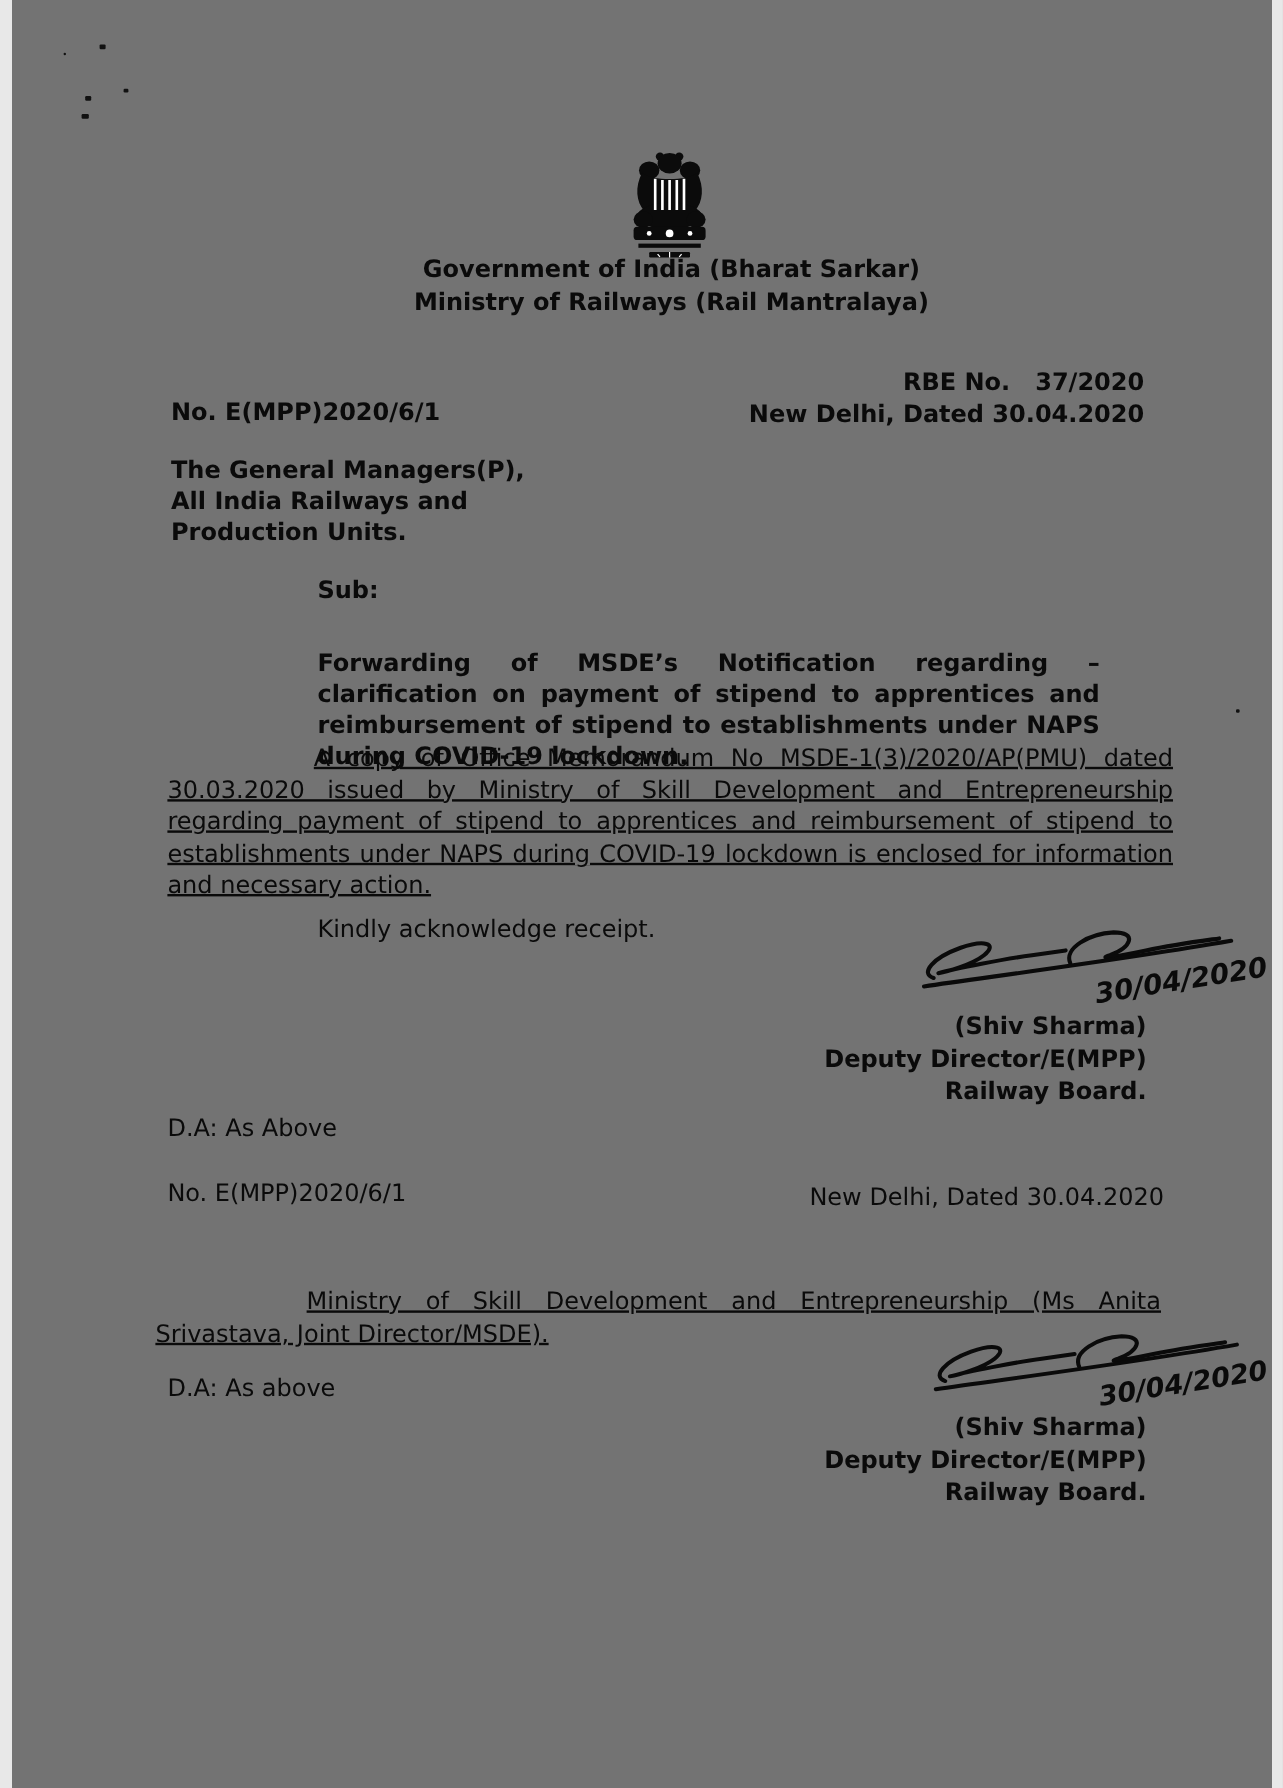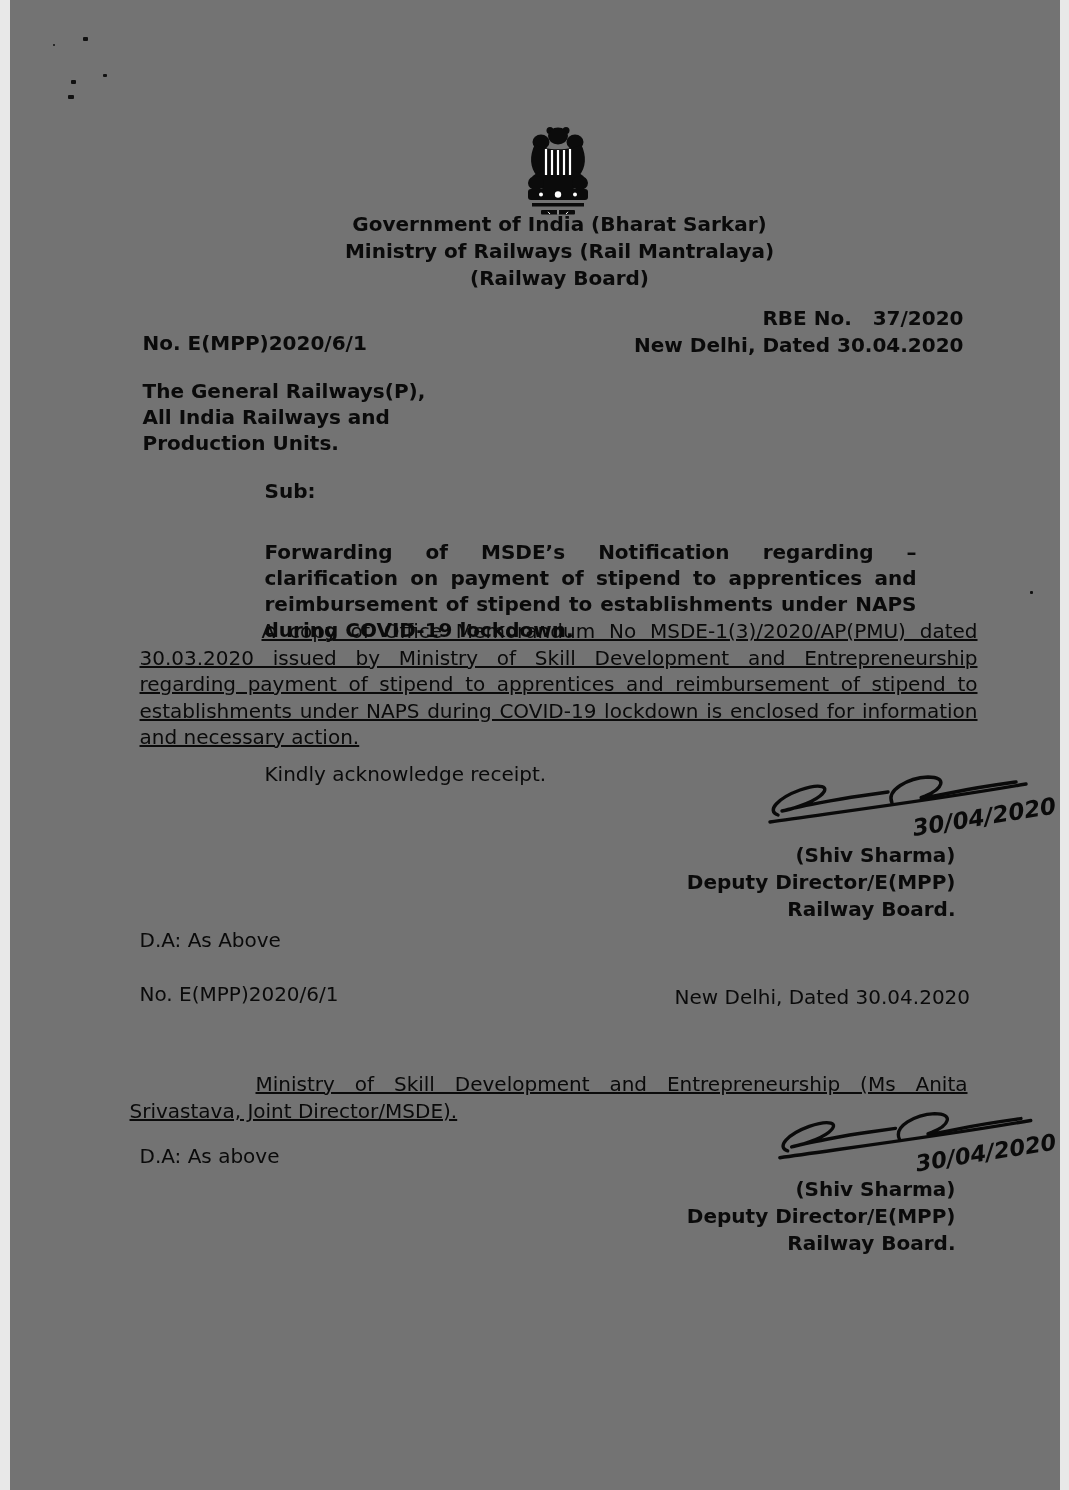--- a/index.html
+++ b/index.html
@@ -14,21 +14,21 @@
   }
   .abs{position:absolute;}
   .bold{font-weight:bold;}
   .fs20{font-size:20px;}
   .center{text-align:center;}
   .right{text-align:right;}
   .pre{white-space:pre;}
   .justify{text-align:justify;text-decoration:underline;}
   .header-block{left:80px;top:211px;width:940px;line-height:27px;}
   .emblem-wrap{left:500px;top:126px;width:96px;text-align:center;}
-  .ref-top-right{right:96px;top:305px;line-height:27px;}
+  .ref-top-right{right:106px;top:305px;line-height:27px;}
   .file-no-top{left:133px;top:331px;}
   .addressee{left:133px;top:378px;line-height:26px;}
   .subject{left:255px;top:479px;width:712px;display:flex;flex-direction:column;}
   .subject .lbl{width:60px;flex:0 0 60px;}
   .subject .txt{width:652px;line-height:26px;text-align:justify;}
   .body-par{left:130px;top:618px;width:838px;line-height:26.5px;text-indent:122px;}
   .closing{left:255px;top:762px;}
   .sig1{left:752px;top:770px;}
   .sigblock1{right:104px;top:842px;line-height:27px;text-align:right;}
   .da1{left:130px;top:928px;}
@@ -82,32 +82,31 @@
       <circle cx="62" cy="68.5" r="2" fill="#ffffff"></circle>
       <line x1="35" y1="85.8" x2="37" y2="88" stroke="#ffffff" stroke-width="1"></line>
       <line x1="45" y1="84" x2="45" y2="88.5" stroke="#ffffff" stroke-width="1"></line>
       <line x1="55" y1="85.8" x2="53" y2="88" stroke="#ffffff" stroke-width="1"></line>
     </svg>
   </div>
 
   <div class="abs header-block center bold fs20">
     <div>Government of India (Bharat Sarkar)</div>
     <div>Ministry of Railways (Rail Mantralaya)</div>
-    <div>(Railway Board)</div>
   </div>
 
   <div class="abs ref-top-right right bold fs20">
     <div class="pre">RBE No.   37/2020</div>
     <div>New Delhi, Dated 30.04.2020</div>
   </div>
 
   <div class="abs file-no-top bold fs20">No. E(MPP)2020/6/1</div>
 
   <div class="abs addressee bold fs20">
-    <div>The General Railways(P),</div>
+    <div>The General Managers(P),</div>
     <div>All India Railways and</div>
     <div>Production Units.</div>
   </div>
 
   <div class="abs subject bold fs20">
     <div class="lbl">Sub:</div>
     <div class="txt">Forwarding of MSDE’s Notification regarding – clarification on payment of stipend to apprentices and reimbursement of stipend to establishments under NAPS during COVID-19 lockdown.</div>
   </div>
 
   <div class="abs body-par justify fs20">A copy of Office Memorandum No MSDE-1(3)/2020/AP(PMU) dated 30.03.2020 issued by Ministry of Skill Development and Entrepreneurship regarding payment of stipend to apprentices and reimbursement of stipend to establishments under NAPS during COVID-19 lockdown is enclosed for information and necessary action.</div>

